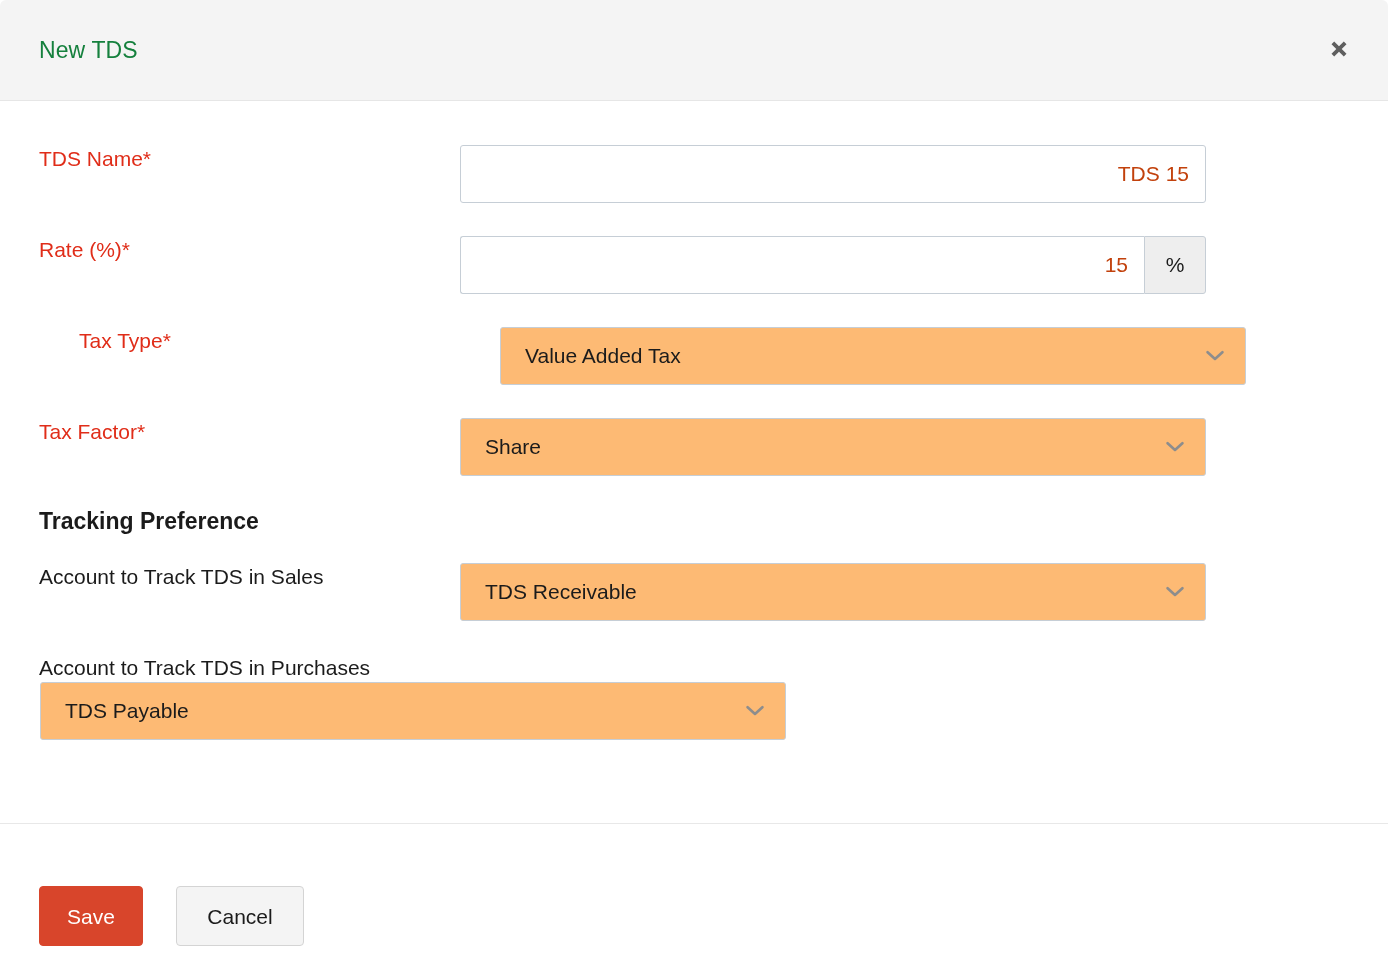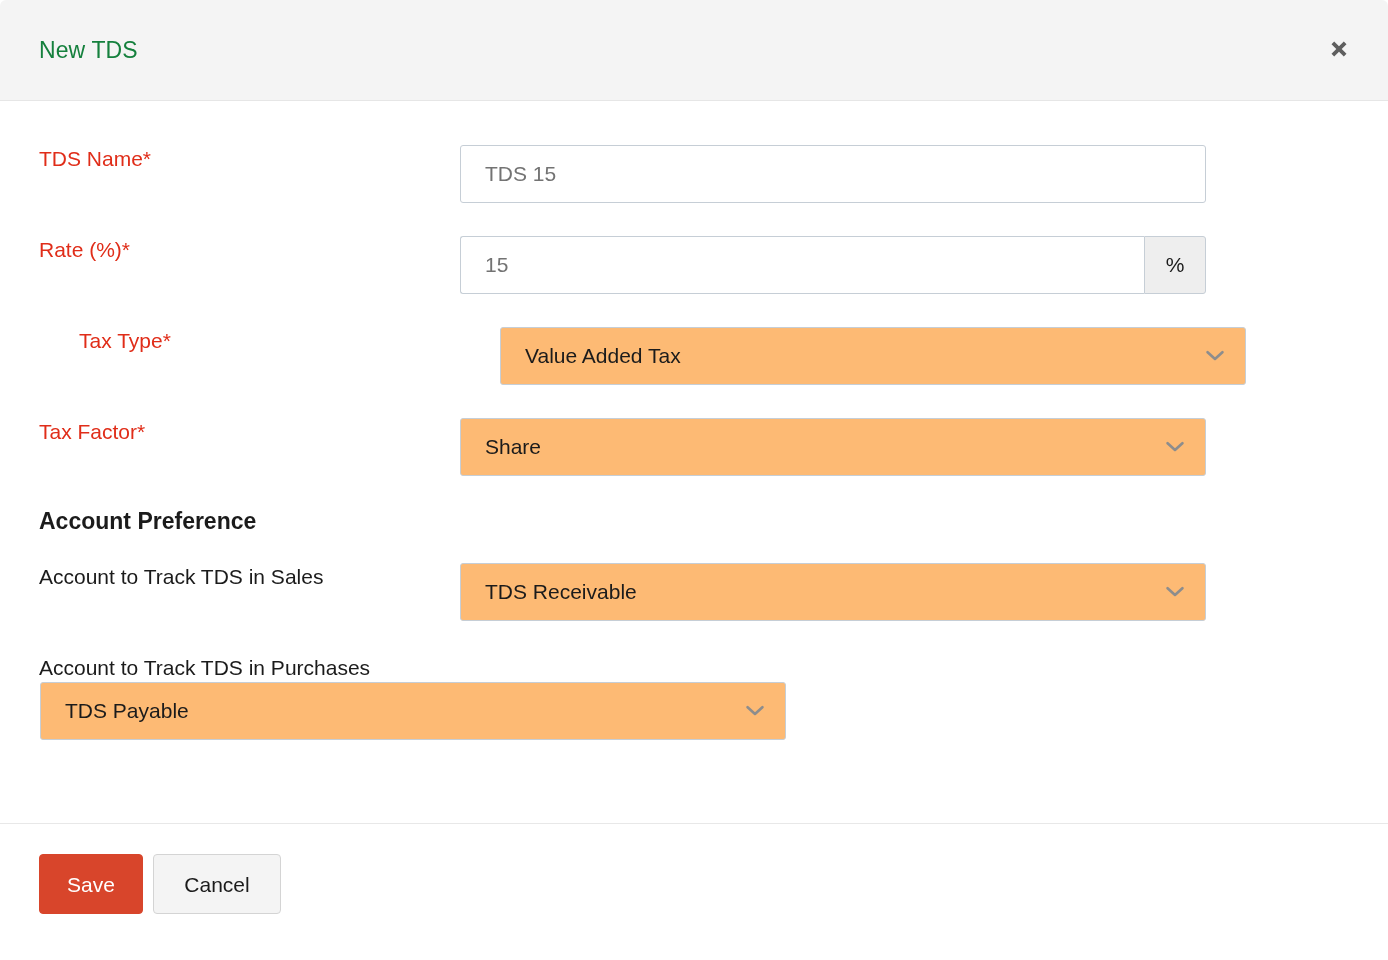--- a/index.html
+++ b/index.html
@@ -87,23 +87,24 @@
 
   
   .text-input {
     width: 746px;
     height: 58px;
     border: 1px solid #c6ced6;
     border-radius: 3px;
     background: #ffffff;
     font-family: "Liberation Sans", sans-serif;
     font-size: 21px;
-    color: #737373;
+    color: #c2410c;
     padding: 0 16px 0 24px;
     outline: none;
+    text-align: right;
   }
   .input-group {
     position: relative;
     display: flex;
     width: 746px;
     height: 58px;
   }
   .input-group .text-input {
     width: 684px;
     border-top-right-radius: 0;
@@ -171,23 +172,23 @@
   
   .dialog-footer {
     position: relative;
     height: 137px;
     background: #ffffff;
     border-top: 1px solid #e8e8e8;
   }
   .footer-actions {
     position: absolute;
     left: 39px;
-    top: 30px;
-    display: flex;
-    gap: 10px;
+    top: 62px;
+    display: flex;
+    gap: 33px;
     align-items: flex-end;
   }
   .btn {
     font-family: "Liberation Sans", sans-serif;
     font-size: 21px;
     line-height: 1;
     border-radius: 4px;
     cursor: pointer;
     padding: 0 22px;
     height: 60px;
@@ -264,21 +265,21 @@
           <span class="select-value">Share</span>
           <span class="select-chevron">
             <svg width="18" height="12" viewBox="0 0 18 12" aria-hidden="true">
               <path d="M1.6 2.2 L9 9 L16.4 2.2" fill="none" stroke="#8d8d8d" stroke-width="2.6" stroke-linecap="round" stroke-linejoin="round"></path>
             </svg>
           </span>
         </div>
       </div>
     </div>
 
-    <div class="section-heading" style="top:405px;">Account Preference</div>
+    <div class="section-heading" style="top:405px;">Tracking Preference</div>
 
     <div class="form-row" style="top:462px;">
       <div class="field-label">Account to Track TDS in Sales</div>
       <div class="field-control">
         <div class="select-box">
           <span class="select-value">TDS Receivable</span>
           <span class="select-chevron">
             <svg width="18" height="12" viewBox="0 0 18 12" aria-hidden="true">
               <path d="M1.6 2.2 L9 9 L16.4 2.2" fill="none" stroke="#8d8d8d" stroke-width="2.6" stroke-linecap="round" stroke-linejoin="round"></path>
             </svg>

